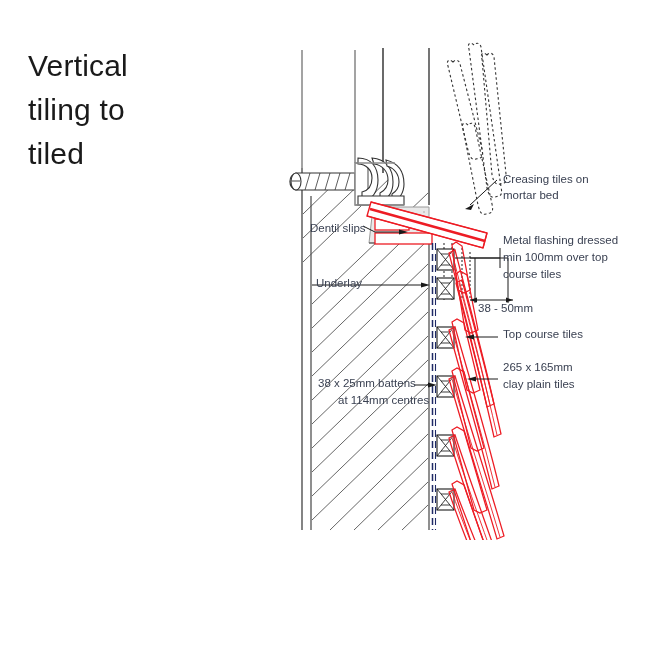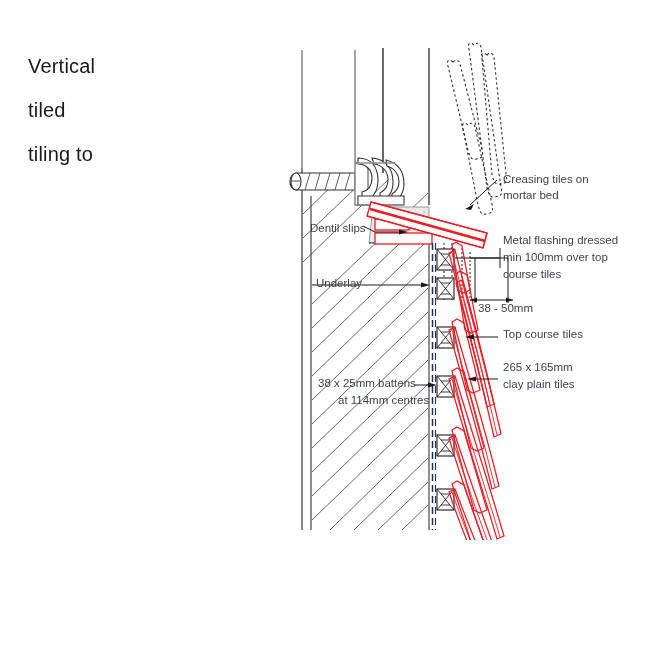--- a/index.html
+++ b/index.html
@@ -20,21 +20,21 @@
     width: 650px; height: 650px;
   }
   .title-block {
     position: absolute;
     left: 28px;
     top: 44px;
     width: 250px;
   }
   .title-line {
     font-family: "Liberation Sans", sans-serif;
-    font-size: 20px;
+    font-size: 30px;
     line-height: 44px;
     color: #1a1a1a;
     letter-spacing: 0.2px;
     white-space: nowrap;
   }
   svg.drawing {
     position: absolute;
     left: 0;
     top: 0;
     width: 650px;
@@ -52,22 +52,22 @@
     fill: #3a4152;
   }
 </style>
 </head>
 <body>
 
 <div id="root">
 
   <div class="title-block">
     <div class="title-line">Vertical</div>
+    <div class="title-line">tiling to</div>
     <div class="title-line">tiled</div>
-    <div class="title-line">tiling to</div>
   </div>
 
   <svg class="drawing" viewBox="0 0 650 650">
 
     <defs>
       <clipPath id="tileClip">
         <rect x="440" y="40" width="180" height="500"></rect>
       </clipPath>
     </defs>
 

